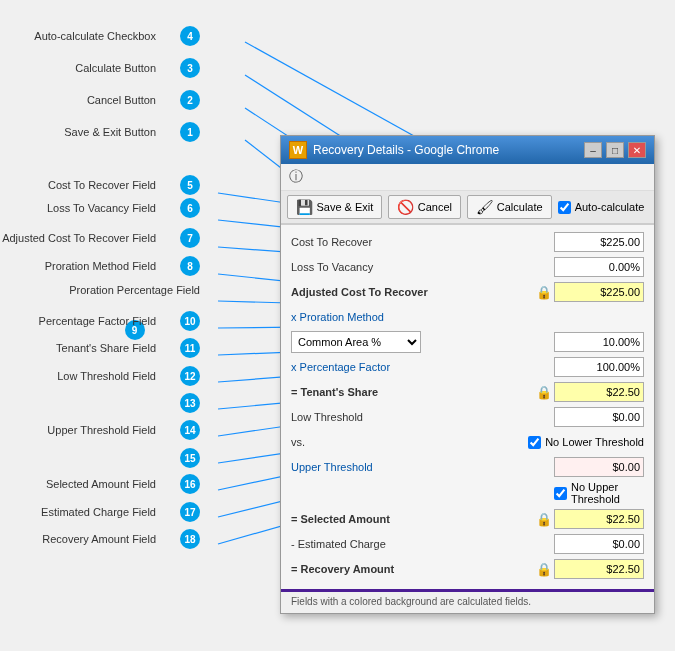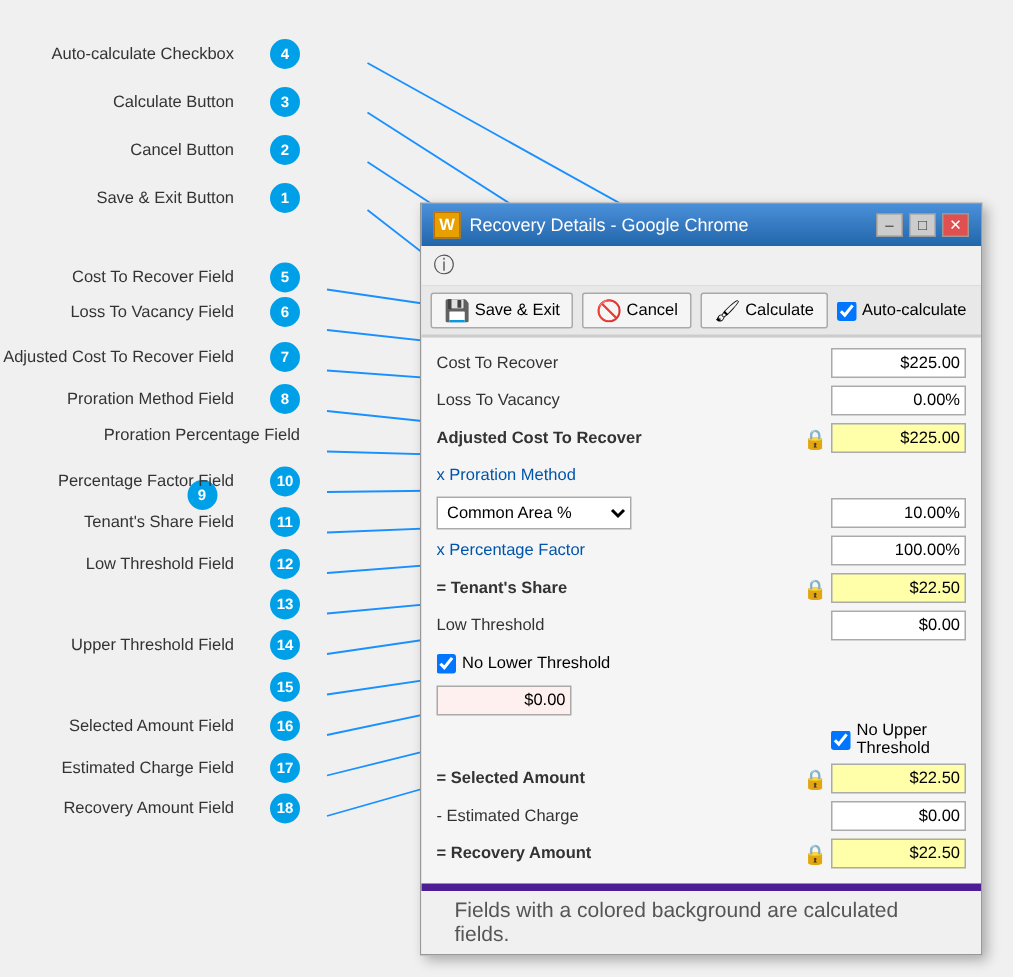--- a/index.html
+++ b/index.html
@@ -199,24 +199,24 @@
       height: 22px;
       font-size: 11px;
       border: 1px solid #aaa;
       background: white;
       padding: 0 2px;
       width: 130px;
     }
 
     
     .footer-note {
-      padding: 4px 22px 6px;
-      font-size: 14px;
+      padding: 4px 10px 6px;
+      font-size: 10px;
       color: #555;
-      border-top: 5px solid #4c1d95;
+      border-top: 3px solid #4c1d95;
       background: #f0f0f0;
     }
 
     
     .lines-svg {
       position: absolute;
       top: 0;
       left: 0;
       width: 675px;
       height: 651px;
@@ -422,27 +422,29 @@
           <input type="text" class="field-input yellow-bg" value="$22.50" style="">
         </div>
       </div>
 
       <div class="form-row">
         <span class="form-label">Low Threshold</span>
         <input type="text" class="field-input" value="$0.00" style="">
       </div>
 
       <div class="form-row">
+        <span class="form-label">vs.</span>
         <label style="display:flex; align-items:center; gap:4px; font-size:11px;">
           <input type="checkbox" checked="" style="">
           <span>No Lower Threshold</span>
         </label>
       </div>
 
       <div class="form-row">
+        <span class="form-label blue">Upper Threshold</span>
         <input type="text" class="field-input" style="background: rgb(255, 240, 240);" value="$0.00">
       </div>
 
       <div class="form-row">
         <span class="form-label"></span>
         <label style="display:flex; align-items:center; gap:4px; font-size:11px; width:90px;">
           <input type="checkbox" checked="" style="">
           <span>No Upper Threshold</span>
         </label>
       </div>

